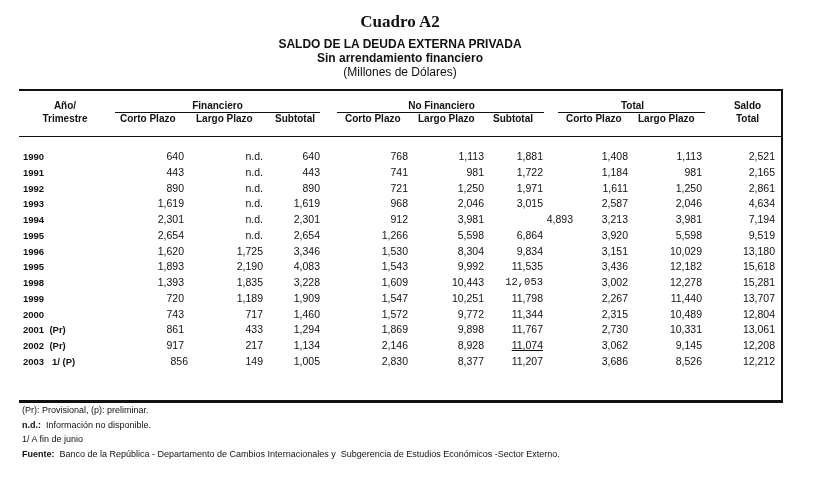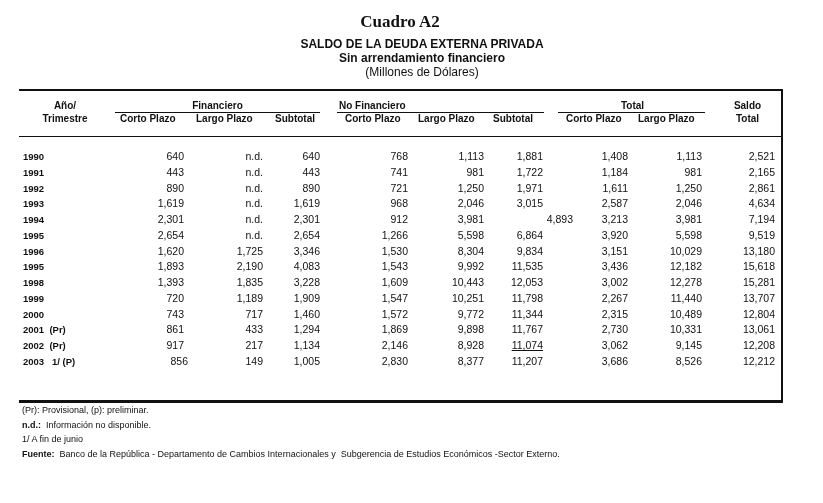--- a/index.html
+++ b/index.html
@@ -1,18 +1,18 @@
 <!DOCTYPE html>
 <html><head>
 <meta charset="utf-8">
 <style>
   html, body { margin: 0; padding: 0; background: #ffffff; }
   body { width: 823px; height: 503px; position: relative; overflow: hidden; font-family: "Liberation Sans", sans-serif; color: #111; }
   .title { position: absolute; top: 10px; left: 0; width: 800px; text-align: center; font-family: "Liberation Serif", serif; font-weight: bold; font-size: 17px; line-height: 24px; }
-  .subtitle { position: absolute; left: 0; width: 800px; text-align: center; font-size: 12px; line-height: 13px; margin-left: 22px; }
+  .subtitle { position: absolute; left: 0; width: 800px; text-align: center; font-size: 12px; line-height: 13px; }
   .st1 { top: 38px; font-weight: bold; }
   .st2 { top: 52px; font-weight: bold; }
   .st3 { top: 66px; }
 
   .frame-top { position: absolute; left: 19px; top: 89px; width: 764px; height: 2px; background: #111; }
   .frame-right { position: absolute; left: 781px; top: 89px; width: 2px; height: 314px; background: #111; }
   .frame-mid { position: absolute; left: 19px; top: 136px; width: 764px; height: 1px; background: #111; }
   .frame-bottom { position: absolute; left: 19px; top: 400px; width: 764px; height: 3px; background: #111; }
 
   .hdr { position: absolute; font-size: 10px; font-weight: bold; line-height: 12px; white-space: nowrap; }
@@ -37,21 +37,21 @@
 <div class="frame-right"></div>
 <div class="frame-mid"></div>
 <div class="frame-bottom"></div>
 
 <div>
   <div class="hdr" style="left:40px;top:100px;width:50px;text-align:center;">Año/</div>
   <div class="hdr" style="left:35px;top:113px;width:60px;text-align:center;">Trimestre</div>
 
   <div class="hdr" style="left:115px;top:100px;width:205px;text-align:center;">Financiero</div>
   <div class="grp-line" style="left:115px;width:205px;"></div>
-  <div class="hdr" style="left:339px;top:100px;width:205px;text-align:left;">No Financiero</div>
+  <div class="hdr" style="left:339px;top:100px;width:205px;text-align:center;">No Financiero</div>
   <div class="grp-line" style="left:337px;width:207px;"></div>
   <div class="hdr" style="left:560px;top:100px;width:145px;text-align:center;">Total</div>
   <div class="grp-line" style="left:558px;width:147px;"></div>
 
   <div class="hdr" style="left:720px;top:100px;width:55px;text-align:center;">Saldo</div>
   <div class="hdr" style="left:720px;top:113px;width:55px;text-align:center;">Total</div>
 
   <div class="hdr" style="left:120px;top:113px;">Corto Plazo</div>
   <div class="hdr" style="left:196px;top:113px;">Largo Plazo</div>
   <div class="hdr" style="left:275px;top:113px;">Subtotal</div>
@@ -159,21 +159,21 @@
       <span class="c" style="left: 632px;">12,182</span>
       <span class="c" style="left: 705px;">15,618</span>
     </div>
     <div class="row" style="top: 275px;">
       <span class="yr" style="white-space: pre;">1998</span>
       <span class="c" style="left: 114px;">1,393</span>
       <span class="c" style="left: 193px;">1,835</span>
       <span class="c" style="left: 250px;">3,228</span>
       <span class="c" style="left: 338px;">1,609</span>
       <span class="c" style="left: 414px;">10,443</span>
-      <span class="c" style="left: 473px;">12,053</span>
+      <span class="c" style="left: 473px; font-family: Liberation Mono, monospace;">12,053</span>
       <span class="c" style="left: 558px;">3,002</span>
       <span class="c" style="left: 632px;">12,278</span>
       <span class="c" style="left: 705px;">15,281</span>
     </div>
     <div class="row" style="top: 290.75px;">
       <span class="yr" style="white-space: pre;">1999</span>
       <span class="c" style="left: 114px;">720</span>
       <span class="c" style="left: 193px;">1,189</span>
       <span class="c" style="left: 250px;">1,909</span>
       <span class="c" style="left: 338px;">1,547</span>

